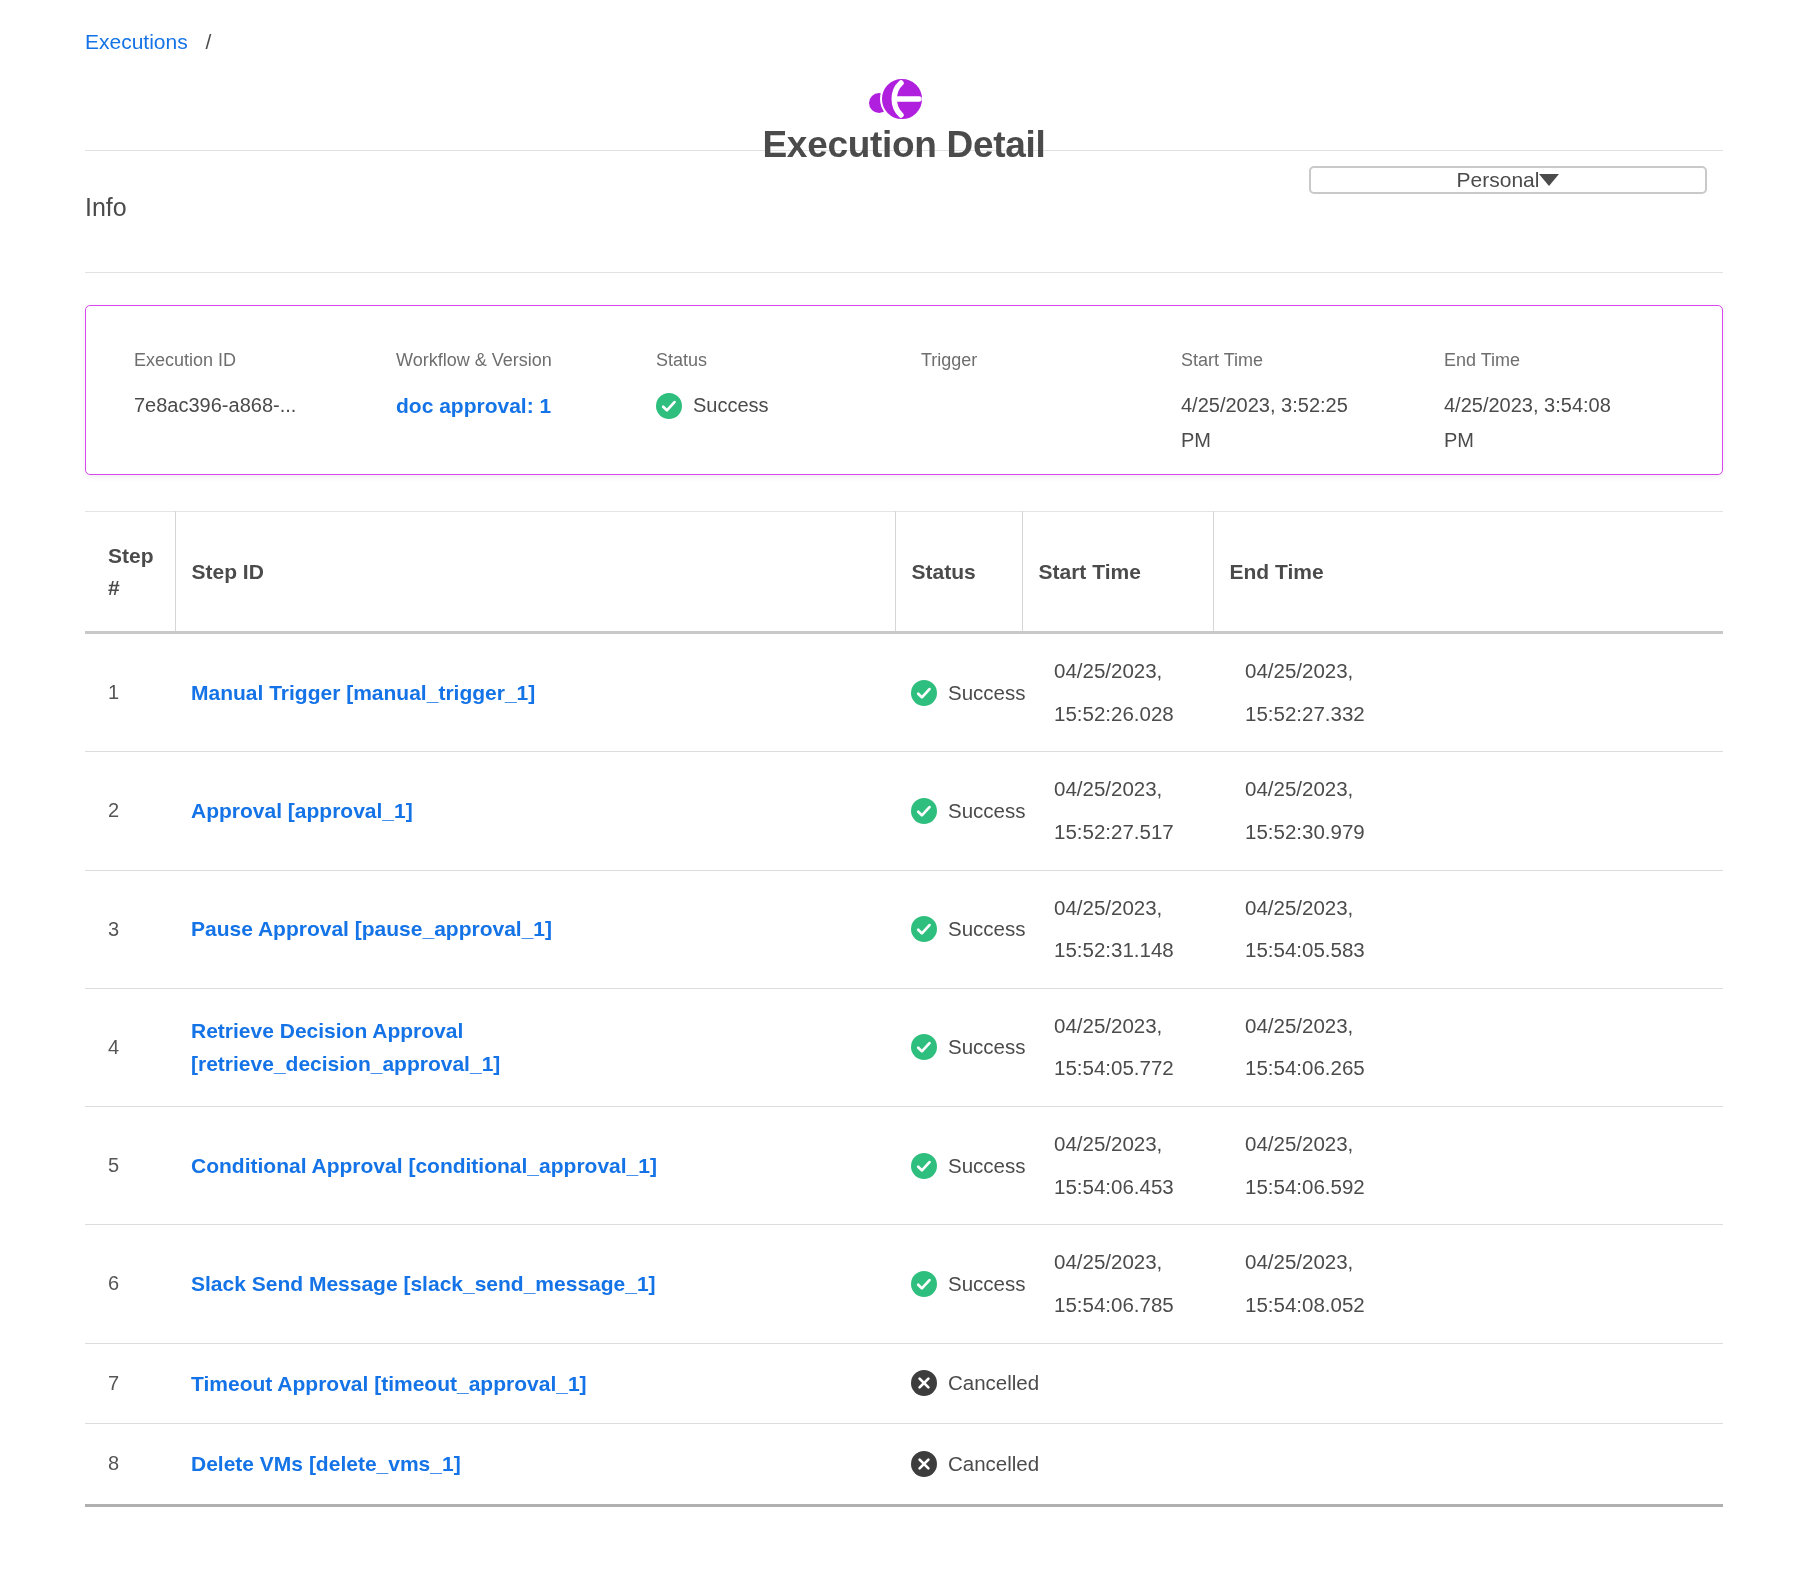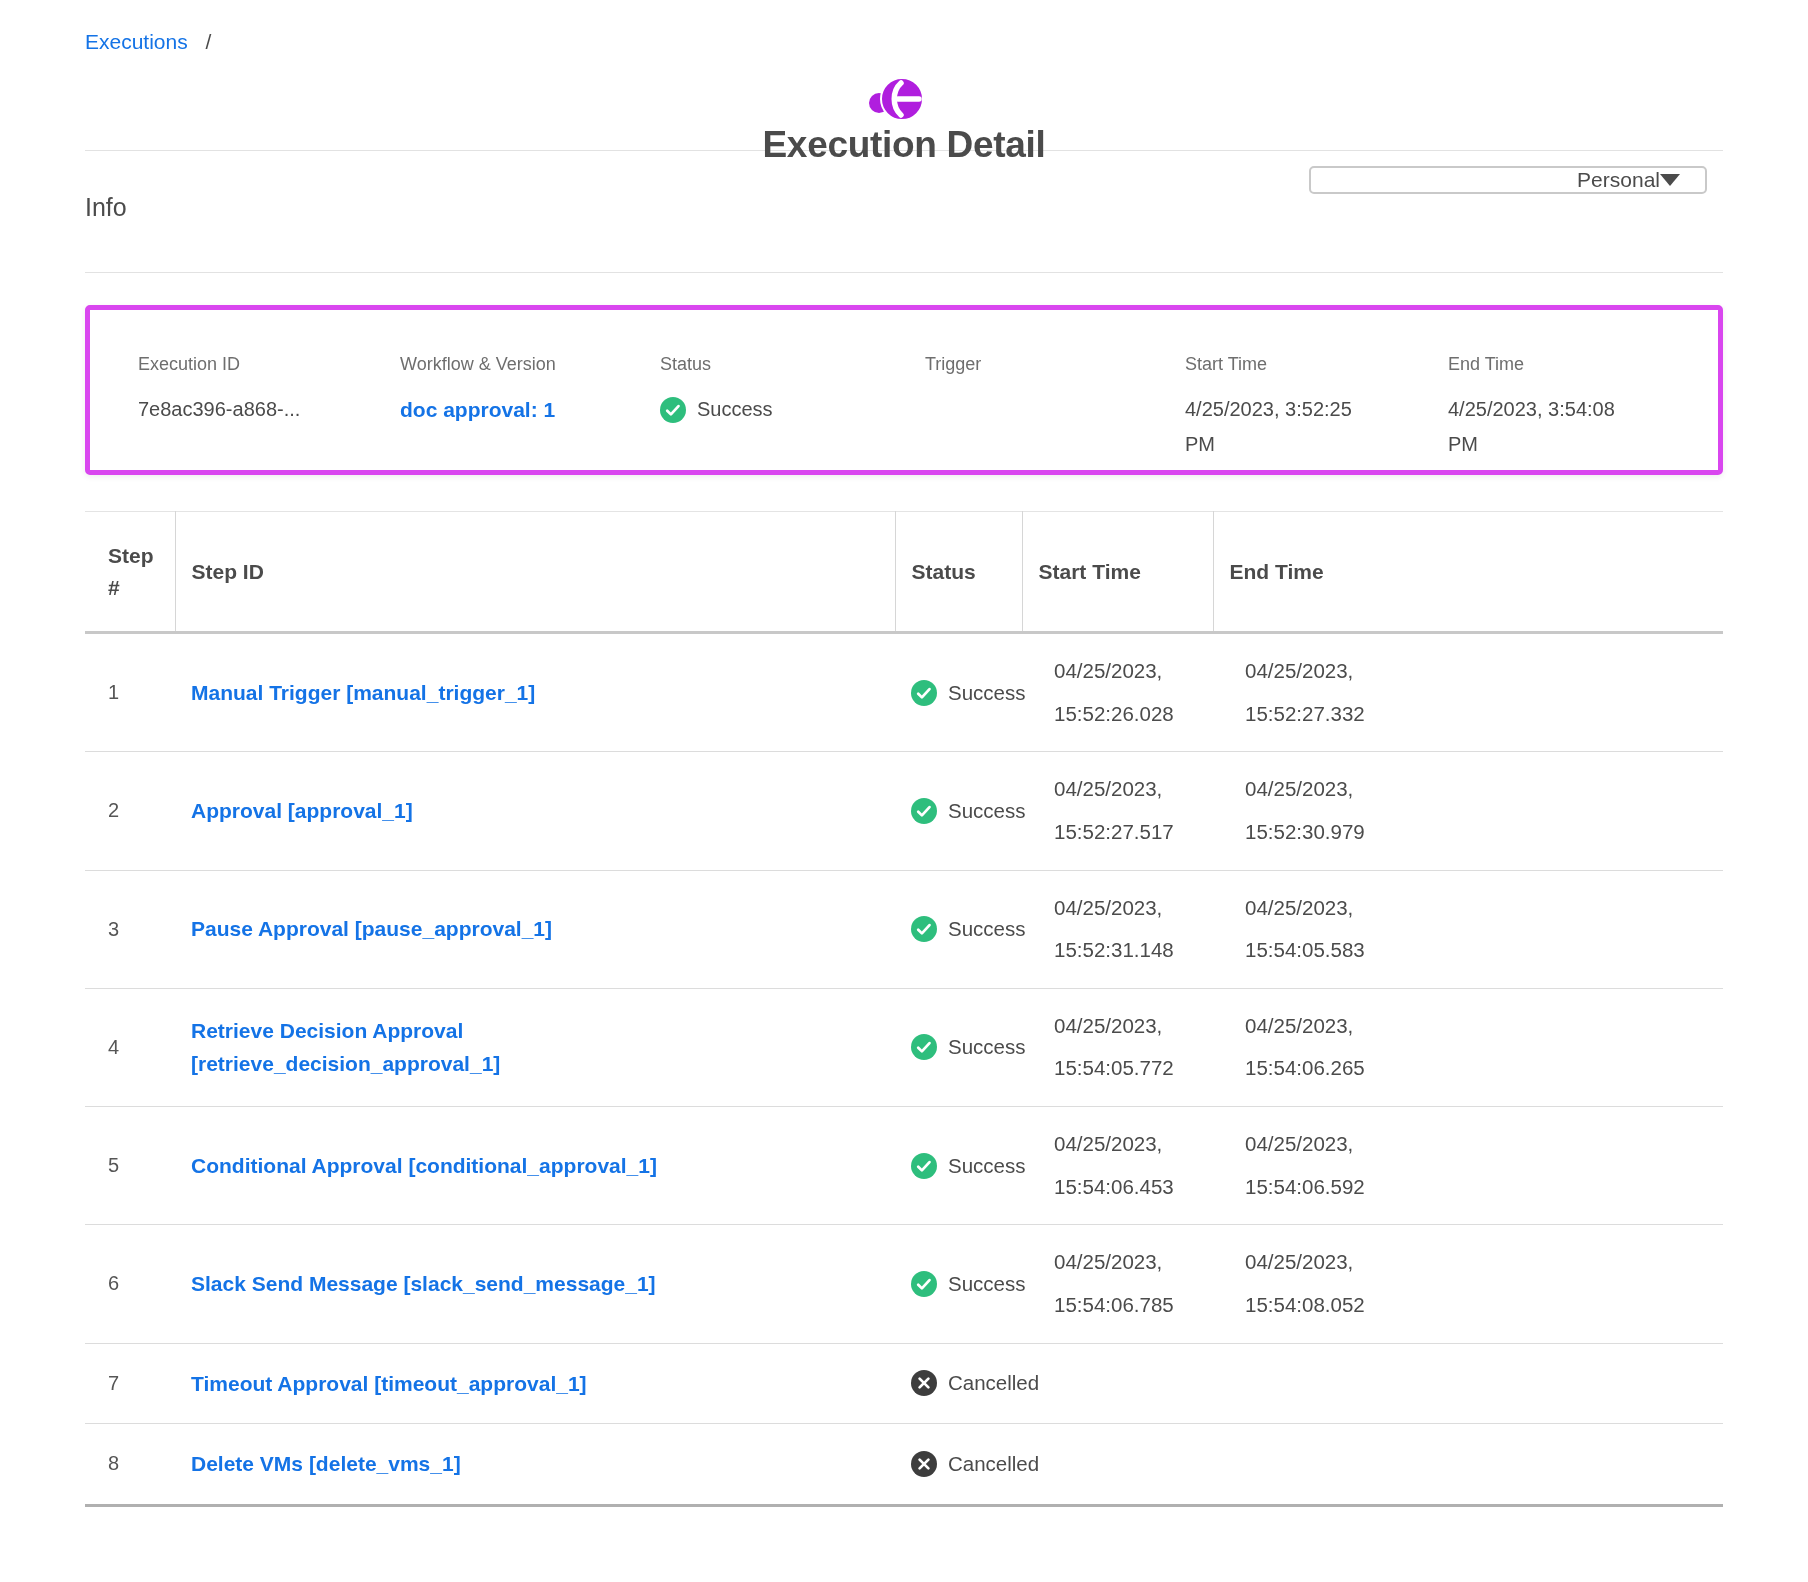--- a/index.html
+++ b/index.html
@@ -19,35 +19,35 @@
 
   
   .title-row { margin-top: 20px; height: 62px; display: flex; align-items: center; flex-direction: column; }
   .logo { width: 58px; height: 50px; margin-right: 16px; flex: 0 0 auto; }
   .page-title { margin: 0; font-size: 37px; font-weight: 700; color: #4b4b4b; letter-spacing: -0.3px; }
   .page-subtitle { font-size: 36px; font-weight: 400; color: #6e6e6e; margin-left: 15px; }
   .workspace-dd {
     margin-left: auto; margin-right: 16px;
     width: 398px; height: 58px; box-sizing: border-box;
     border: 2px solid #c9c9c9; border-radius: 5px;
-    display: flex; align-items: center; justify-content: flex-end;
+    display: flex; align-items: center; justify-content: center;
     padding: 0 25px; font-size: 21px; color: #4b4b4b; cursor: pointer;
     background: #fff;
   }
   .caret { width: 0; height: 0; border-left: 10px solid transparent; border-right: 10px solid transparent; border-top: 12px solid #4b4b4b; }
 
   .rule { border: none; border-top: 1px solid #e2e2e2; margin: 0; }
   .rule-title { margin-top: 14px; }
   .section-title { margin: 42px 0 0 0; font-size: 25px; font-weight: 400; color: #4b4b4b; }
   .rule-info { margin-top: 50px; }
 
   
   .info-card {
     margin-top: 32px; height: 170px; box-sizing: border-box;
-    border: 5px solid #d946ef; border-radius: 5px;
+    border: 1px solid #d946ef; border-radius: 5px;
     box-shadow: 0 2px 6px rgba(0,0,0,0.07);
     display: flex; padding: 44px 20px 0 48px;
     background: #fff;
   }
   .info-field { flex: 0 0 auto; }
   .info-field:nth-child(1) { width: 262px; }
   .info-field:nth-child(2) { width: 260px; }
   .info-field:nth-child(3) { width: 265px; }
   .info-field:nth-child(4) { width: 260px; }
   .info-field:nth-child(5) { width: 263px; }

